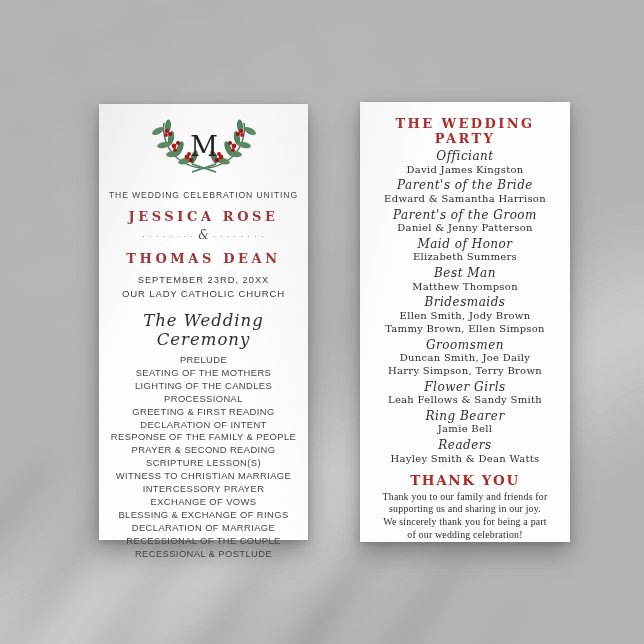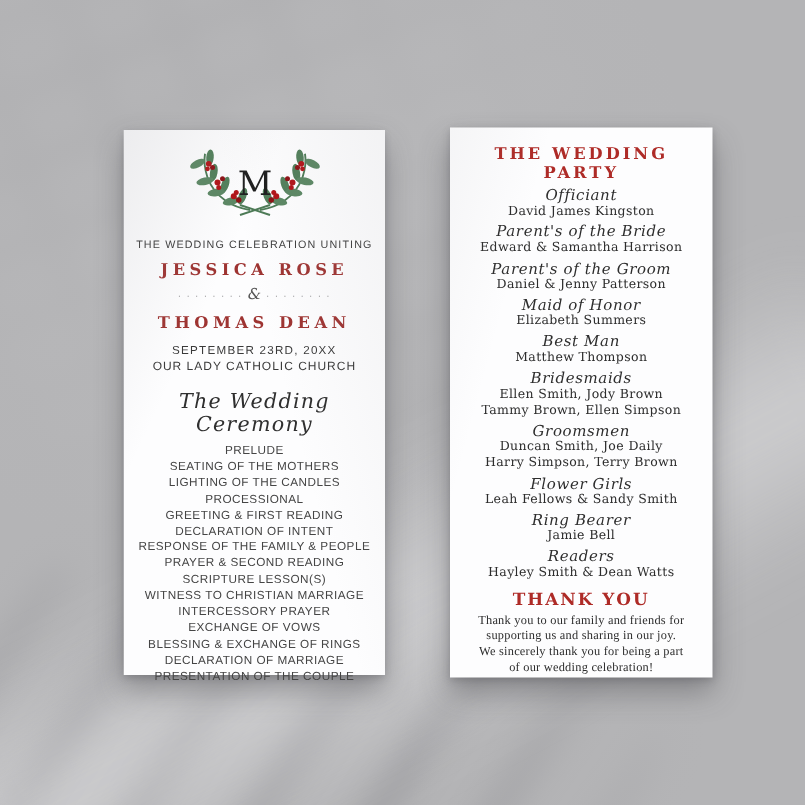--- a/index.html
+++ b/index.html
@@ -165,21 +165,22 @@
       <div class="cer-item">GREETING &amp; FIRST READING</div>
       <div class="cer-item">DECLARATION OF INTENT</div>
       <div class="cer-item">RESPONSE OF THE FAMILY &amp; PEOPLE</div>
       <div class="cer-item">PRAYER &amp; SECOND READING</div>
       <div class="cer-item">SCRIPTURE LESSON(S)</div>
       <div class="cer-item">WITNESS TO CHRISTIAN MARRIAGE</div>
       <div class="cer-item">INTERCESSORY PRAYER</div>
       <div class="cer-item">EXCHANGE OF VOWS</div>
       <div class="cer-item">BLESSING &amp; EXCHANGE OF RINGS</div>
       <div class="cer-item">DECLARATION OF MARRIAGE</div>
-      <div class="cer-item">PRESENTATION OF THE COUPLE</div>
+      <div class="cer-item">RECESSIONAL OF THE COUPLE</div>
+      <div class="cer-item">RECESSIONAL &amp; POSTLUDE</div>
     </div>
 </div>
 
 <div class="card card-right">
   <div class="party-title">THE WEDDING PARTY</div>
   <div>
       <div class="party-entry">
         <div class="party-role">Officiant</div>
         <div class="party-names">David James Kingston</div>
       </div>

